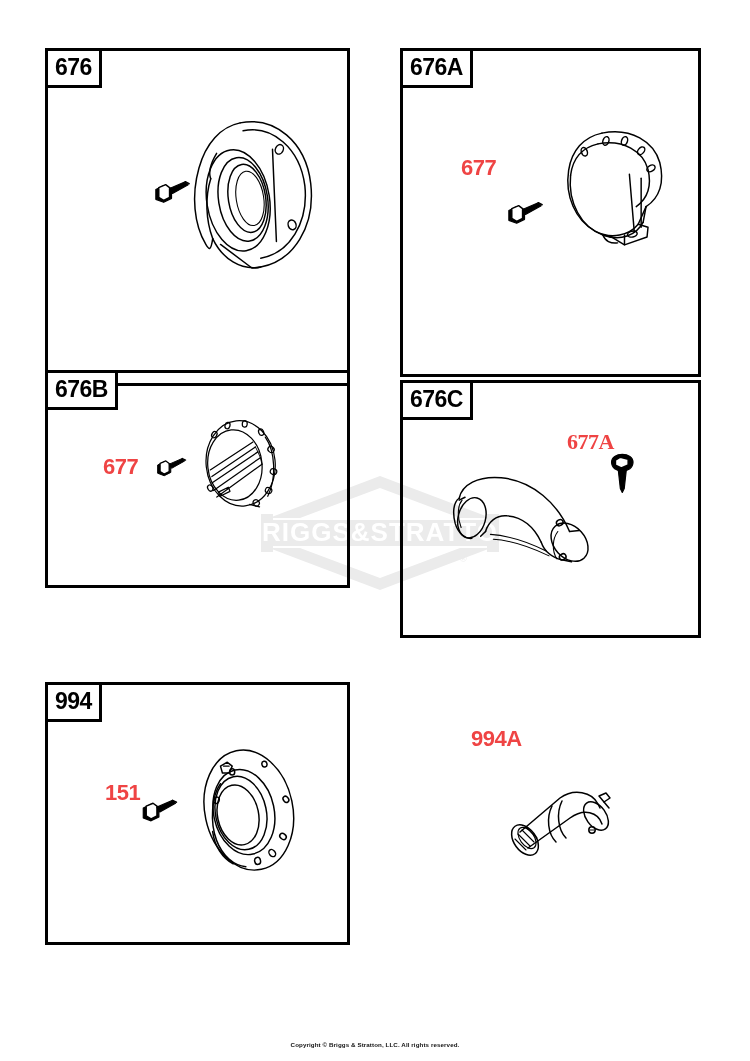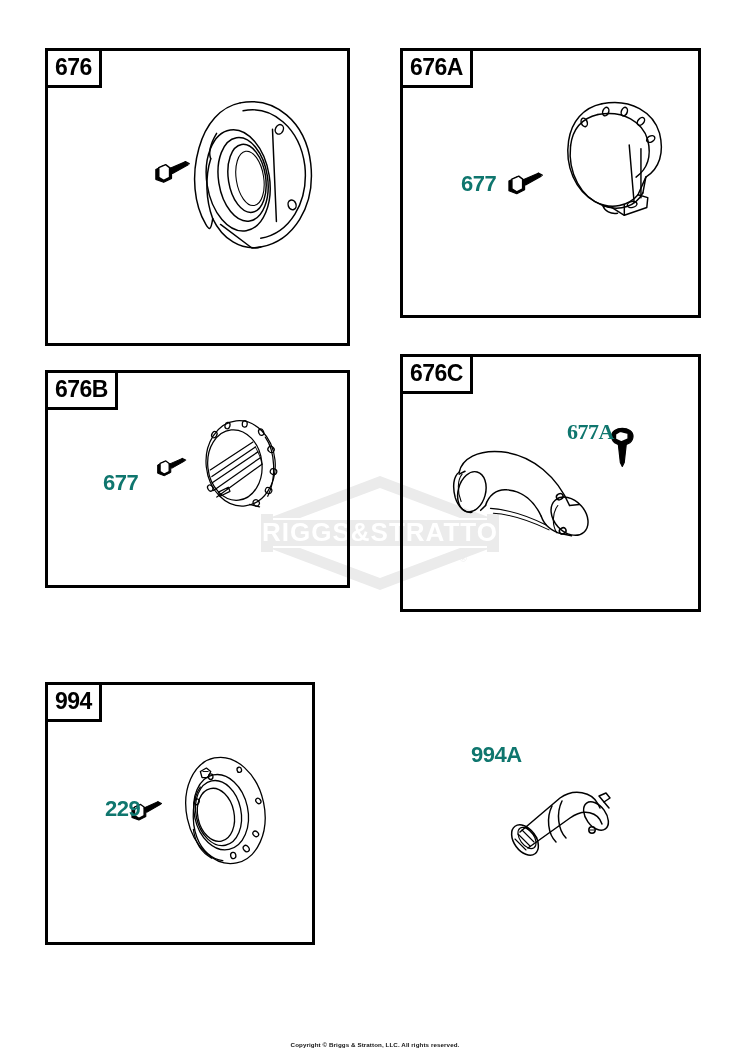--- a/index.html
+++ b/index.html
@@ -28,22 +28,22 @@
     padding:5px 7px 6px 7px;
     letter-spacing:-0.5px;
     z-index:6;box-sizing:border-box;
     color:#000;
   }
   .art{position:absolute;inset:0;z-index:4;}
   .art svg{display:block;width:100%;height:100%;overflow:visible;}
 
   
   .callout{
-    position:absolute;font-weight:bold;font-size:22px;color:#0f766e;
-    letter-spacing:-0.5px;line-height:1;z-index:5;white-space:nowrap;margin-top:16px;
+    position:absolute;font-weight:bold;font-size:22px;color:#ef4444;
+    letter-spacing:-0.5px;line-height:1;z-index:5;white-space:nowrap;
   }
 
   
   .loose-part{position:absolute;z-index:3;}
   .loose-part svg{display:block;width:100%;height:100%;overflow:visible;}
 
   
   .footer{
     position:absolute;left:0;right:0;top:1041px;text-align:center;
     font-size:6.2px;font-weight:bold;color:#111;letter-spacing:0.1px;z-index:5;
@@ -72,21 +72,21 @@
         <path d="M6 52 L18 52 L18 90 L6 90 Z"></path>
         <path d="M232 52 L244 52 L244 90 L232 90 Z"></path>
       </g>
       <g fill="#ffffff" font-family="Liberation Sans, sans-serif" font-weight="bold">
         <text x="125" y="79" font-size="26" text-anchor="middle" letter-spacing="1">BRIGGS&amp;STRATTON</text>
       </g>
       <text x="205" y="100" font-size="9" fill="#ebebeb" font-family="Liberation Sans, sans-serif">®</text>
     </svg>
   </div>
 
-  <div class="panel" style="left:45px;top:48px;width:305px;height:298px;">
+  <div class="panel" style="left:45px;top:48px;width:305px;height:338px;">
     <div class="panel-label">676</div>
 
     <div class="art">
       <svg viewBox="0 0 305 270">
 
         <g>
           <path class="ln-k" d="M110 107 L118 103 L126 106 L126 116 L118 120 L110 117 Z"></path>
           <path class="ln-w" d="M113 105 L120 102 L124 105 L124 115 L118 118 L113 115 Z"></path>
           <path class="ln-k" d="M124 106 L140 99 L143 102 L127 111 Z"></path>
           <path class="ln" d="M140 99 L144 101"></path>
@@ -113,21 +113,21 @@
 
           <ellipse class="ln" cx="236" cy="66" rx="4" ry="5" transform="rotate(25 236 66)"></ellipse>
           <ellipse class="ln" cx="249" cy="143" rx="4" ry="5" transform="rotate(-20 249 143)"></ellipse>
 
           <path class="ln" d="M229 66 L233 160"></path>
         </g>
       </svg>
     </div>
   </div>
 
-  <div class="panel" style="left:400px;top:48px;width:301px;height:270px;">
+  <div class="panel" style="left:400px;top:48px;width:301px;height:329px;">
     <div class="panel-label">676A</div>
 
     <div class="callout" style="left:58px;top:106px;">677</div>
 
     <div class="art">
       <svg viewBox="0 0 301 270">
 
         <g>
           <path class="ln-k" d="M108 133 L116 129 L124 132 L124 142 L116 146 L108 143 Z"></path>
           <path class="ln-w" d="M111 131 L118 128 L122 131 L122 141 L116 144 L111 141 Z"></path>
@@ -209,21 +209,21 @@
 
           <path class="ln" d="M178 145 L190 139 L192 144 L180 150 Z"></path>
 
           <path class="ln" d="M235 78 C247 95 249 128 238 150"></path>
           <path class="ln" d="M216 160 L228 163"></path>
         </g>
       </svg>
     </div>
   </div>
 
-  <div class="panel" style="left:400px;top:354px;width:301px;height:258px;">
+  <div class="panel" style="left:400px;top:380px;width:301px;height:258px;">
     <div class="panel-label">676C</div>
 
     <div class="callout" style="left:164px;top:48px;font-family:Liberation Serif, serif;">677A</div>
 
     <div class="art">
       <svg viewBox="0 0 301 258">
 
         <g>
           <path class="ln-k" d="M213 81 C213 76 218 73 224 73 C230 73 235 76 235 81
                                  C235 87 230 90 224 90 C218 90 213 87 213 81 Z"></path>
@@ -253,24 +253,24 @@
           <ellipse class="ln" cx="160" cy="143" rx="3.5" ry="3" transform="rotate(-30 160 143)"></ellipse>
           <ellipse class="ln" cx="163" cy="178" rx="3.5" ry="3" transform="rotate(-30 163 178)"></ellipse>
 
           <path class="ln-thin" d="M89 155 C104 156 126 162 146 172"></path>
           <path class="ln-thin" d="M92 160 C108 161 130 168 149 177"></path>
         </g>
       </svg>
     </div>
   </div>
 
-  <div class="panel" style="left:45px;top:682px;width:270px;height:263px;">
+  <div class="panel" style="left:45px;top:682px;width:305px;height:263px;">
     <div class="panel-label">994</div>
 
-    <div class="callout" style="left:57px;top:97px;">229</div>
+    <div class="callout" style="left:57px;top:97px;">151</div>
 
     <div class="art">
       <svg viewBox="0 0 305 263">
 
         <g>
           <path class="ln-k" d="M97 126 L105 122 L113 125 L113 135 L105 139 L97 136 Z"></path>
           <path class="ln-w" d="M100 124 L107 121 L111 124 L111 134 L105 137 L100 134 Z"></path>
           <path class="ln-k" d="M111 125 L127 118 L130 121 L114 130 Z"></path>
           <path class="ln" d="M127 118 L131 120"></path>
         </g>

